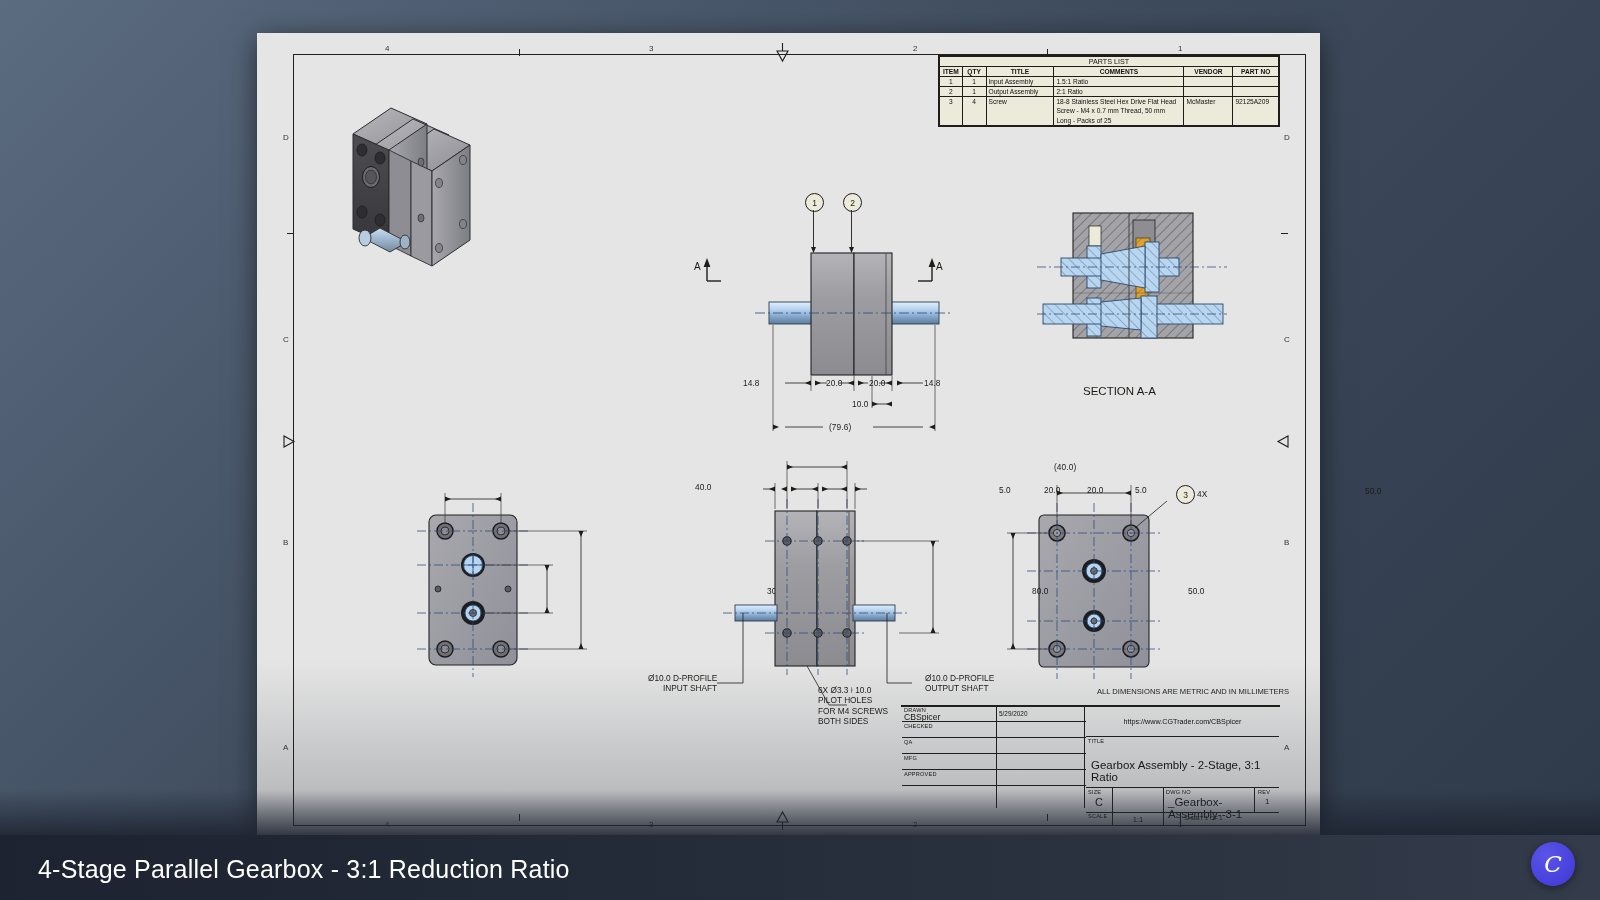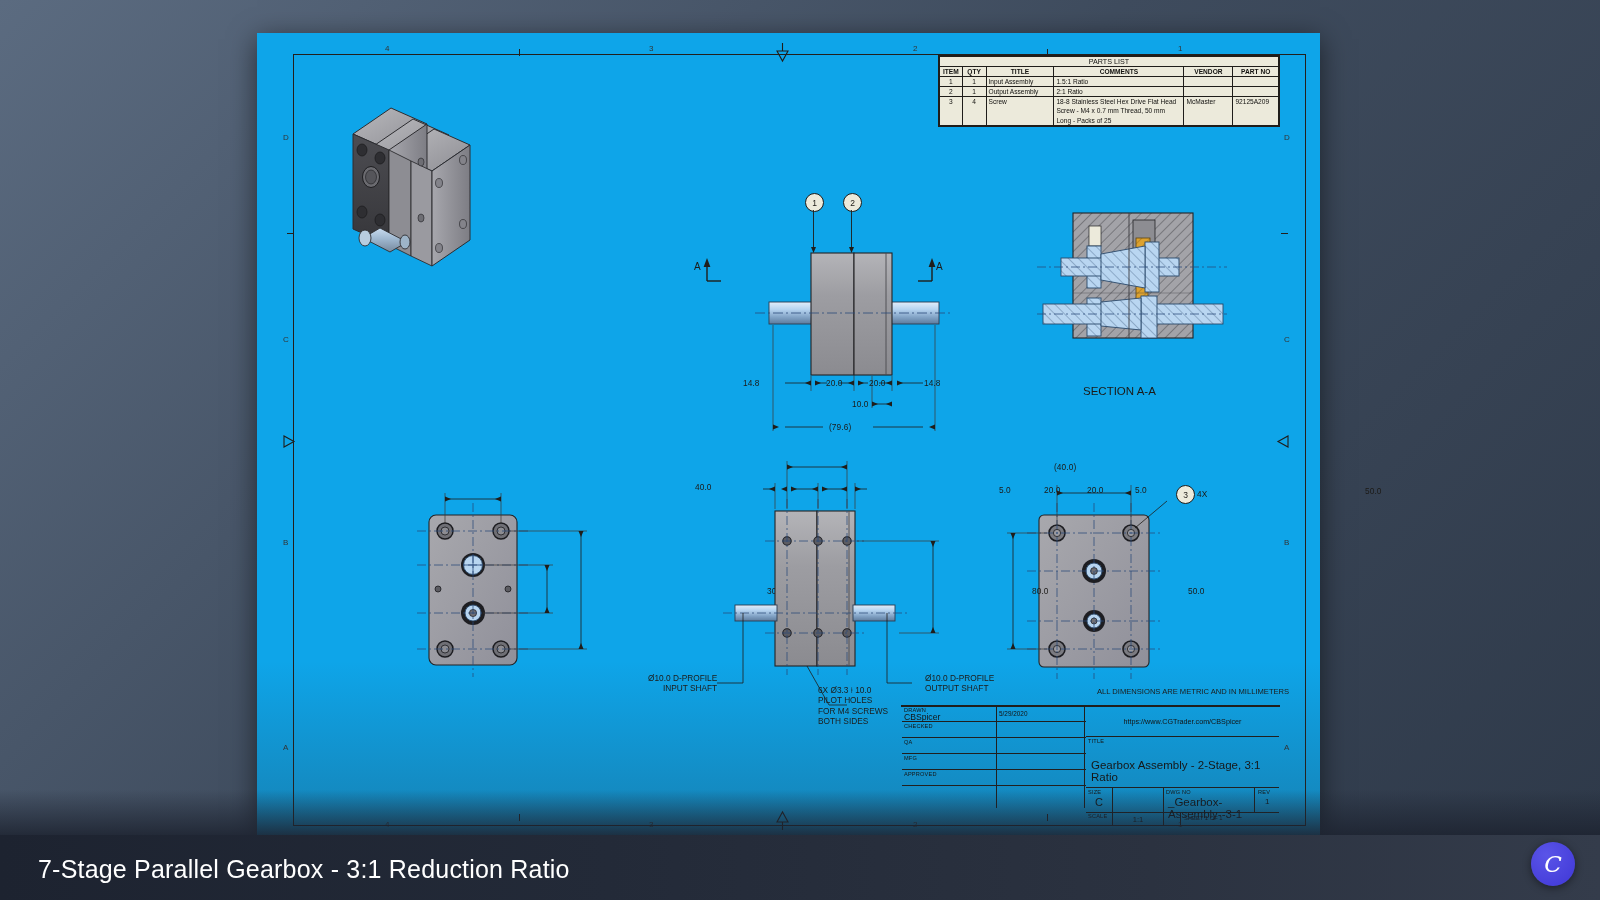--- a/index.html
+++ b/index.html
@@ -4,21 +4,21 @@
 <style>
   html,body{margin:0;padding:0;background:#3d4a5a;}
   body{
     width:1600px;height:900px;overflow:hidden;position:relative;
     font-family:"Liberation Sans", sans-serif;
     background:linear-gradient(135deg,#5b6b80 0%,#3f4c5e 45%,#2e3949 100%);
   }
   
   #sheet{
     position:absolute;left:257px;top:33px;width:1063px;height:805px;
-    background:#0ea5e9;
+    background:#e5e5e5;
     box-shadow:0 6px 26px rgba(0,0,0,.55);
   }
   #sheetShade{
     position:absolute;inset:0;pointer-events:none;
     background:linear-gradient(to bottom,rgba(255,255,255,0) 78%,rgba(40,46,56,.30) 100%);
   }
   
   #frame{
     position:absolute;left:36px;top:21px;right:14px;bottom:12px;
     border:1.3px solid #231f1c;
@@ -643,17 +643,17 @@
         <div id="sheetCell">SHEET 1  OF 1</div>
       </div>
     </div>
   </div>
 
   <div id="sheetShade"></div>
 </div>
 
 <div id="capShade"></div>
 <div id="capBar">
-  <div id="capText">7-Stage Parallel Gearbox - 3:1 Reduction Ratio</div>
+  <div id="capText">4-Stage Parallel Gearbox - 3:1 Reduction Ratio</div>
   <div id="logo">
     <span>C</span>
   </div>
 </div>
 
 </body></html>

